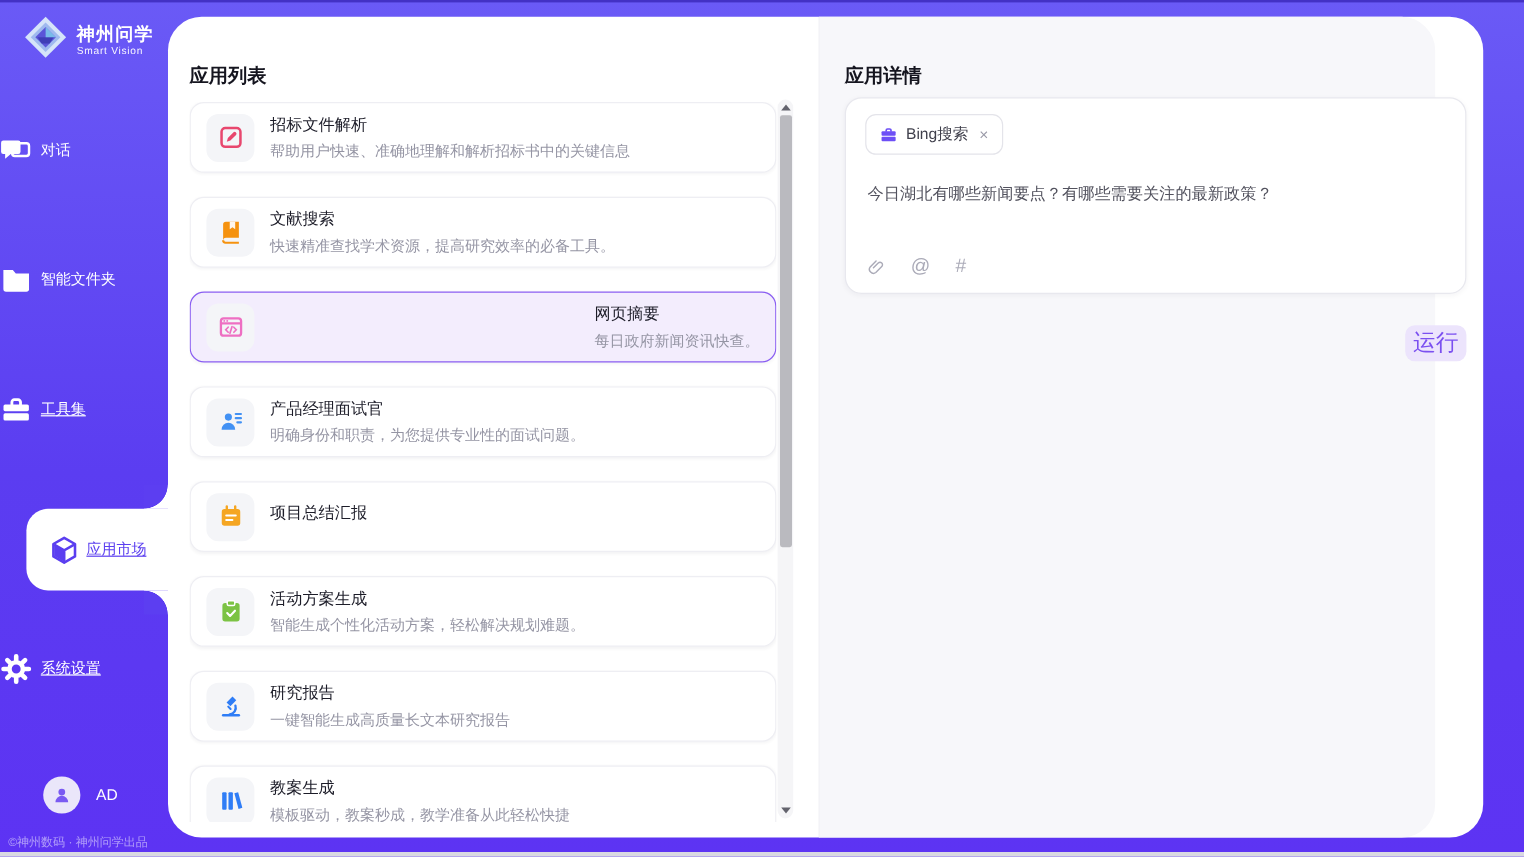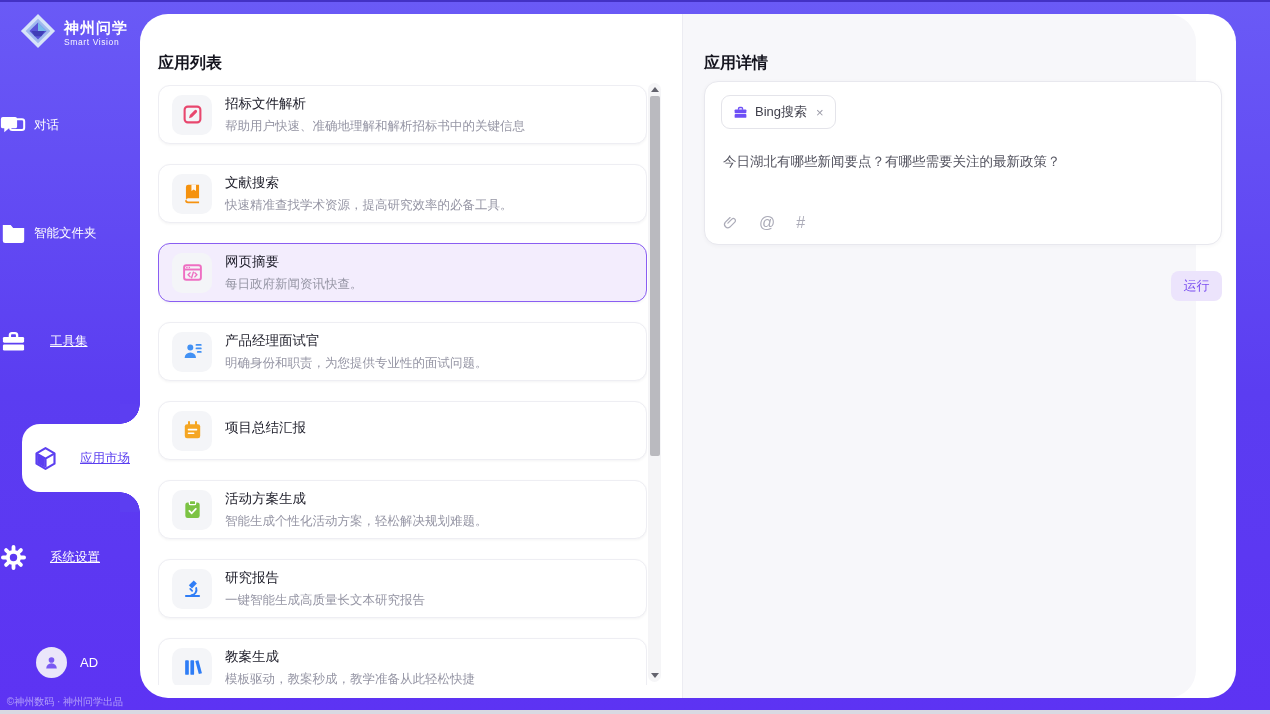--- a/index.html
+++ b/index.html
@@ -12,21 +12,21 @@
   .sidebar{position:absolute;left:0;top:0;width:140px;height:714px;color:#fff;}
   .logo{position:absolute;left:19px;top:12px;display:flex;align-items:center;gap:7px;}
   .logo svg{width:38px;height:38px;}
   .logo-name{font-size:15px;font-weight:bold;letter-spacing:1px;line-height:1.15;}
   .logo-sub{font-size:8.5px;opacity:.95;letter-spacing:.6px;}
 
   .nav-item{position:absolute;left:0;width:140px;display:flex;flex-direction:row;
     align-items:center;gap:7px;cursor:pointer;z-index:2;}
   .nav-item svg{width:27px;height:27px;}
   .nav-label{font-size:12.5px;}
-  .nav-item.u .nav-label{text-decoration:underline;margin-left:16px;}
+  .nav-item.u .nav-label{text-decoration:underline;}
   .nav-item[data-idx="0"]{top:112px}
   .nav-item[data-idx="1"]{top:220px}
   .nav-item[data-idx="2"]{top:328px}
   .nav-item[data-idx="3"]{top:424px}
   .nav-item[data-idx="4"]{top:544px}
   .nav-item.active{left:22px;width:118px;height:68px;background:#fff;color:#5b3ff0;
     border-radius:18px 0 0 18px;justify-content:center;gap:5px;}
   .nav-item.active::before{content:"";position:absolute;right:0;top:-20px;width:20px;height:20px;
     background:radial-gradient(circle at 0 0,#5c3ef1 19.5px,#fff 20px);}
   .nav-item.active::after{content:"";position:absolute;right:0;bottom:-20px;width:20px;height:20px;
@@ -45,21 +45,21 @@
     border-radius:28px;}
 
   
   .list-panel{position:absolute;left:0;top:0;width:542px;height:684px;}
   .panel-title{position:absolute;left:18px;top:26px;font-size:16px;font-weight:bold;color:#15151f;}
   .cards{position:absolute;left:18px;top:71px;width:489px;height:600px;overflow:hidden;
     display:flex;flex-direction:column;gap:20px;}
   .app-card{flex:0 0 59px;box-sizing:border-box;border:1px solid #eeeef3;border-radius:12px;
     background:#fff;display:flex;align-items:center;gap:13px;padding:0 13px;cursor:pointer;
     box-shadow:0 1px 3px rgba(20,20,40,.05);}
-  .app-card.selected{background:#f3edfd;border:1.6px solid #8a5ef2;}
+  .app-card.selected{background:#f3edfd;border:1.6px solid #8a5ef2;justify-content:space-between;}
   .tile{flex:0 0 40px;width:40px;height:40px;border-radius:10px;background:#f4f5f8;
     display:flex;align-items:center;justify-content:center;}
   .tile svg{width:21px;height:21px;}
   .app-name{font-size:13.5px;font-weight:normal;color:#1c1c28;margin-bottom:5px;}
   .app-desc{font-size:12.5px;color:#9595a4;white-space:nowrap;}
 
   
   .scrollbar{position:absolute;left:508px;top:69px;width:13px;height:599px;background:#f5f5f7;
     border-radius:7px;}
   .sb-up,.sb-down{position:absolute;left:50%;transform:translateX(-50%);width:0;height:0;
@@ -80,21 +80,21 @@
     font-size:13px;color:#3f3f4b;cursor:pointer;}
   .tool-tag svg{width:15px;height:15px;color:#6d4ff6;}
   .tag-x{color:#9b9ba8;font-size:13px;margin-left:2px;cursor:pointer;line-height:1;}
   .query-text{position:absolute;left:18px;top:70px;right:24px;font-size:13.5px;color:#52525e;
     line-height:1.55;}
   .tools-row{position:absolute;left:17px;bottom:13px;display:flex;align-items:center;gap:21px;
     color:#ababb8;}
   .tools-row svg{width:16px;height:16px;}
   .tool-glyph{font-size:16px;line-height:1;color:#ababb8;cursor:pointer;}
   .run-btn{position:absolute;left:488px;top:257px;width:51px;height:30px;background:#ece4fc;
-    color:#7b50f0;font-size:13px;border:none;border-radius:8px;cursor:pointer;
+    color:#7b50f0;font-size:19px;border:none;border-radius:8px;cursor:pointer;
     font-family:inherit;}
 </style>
 </head>
 <body>
 
 <div class="top-edge"></div>
 
 <div class="sidebar">
   <div class="logo">
     <span>

